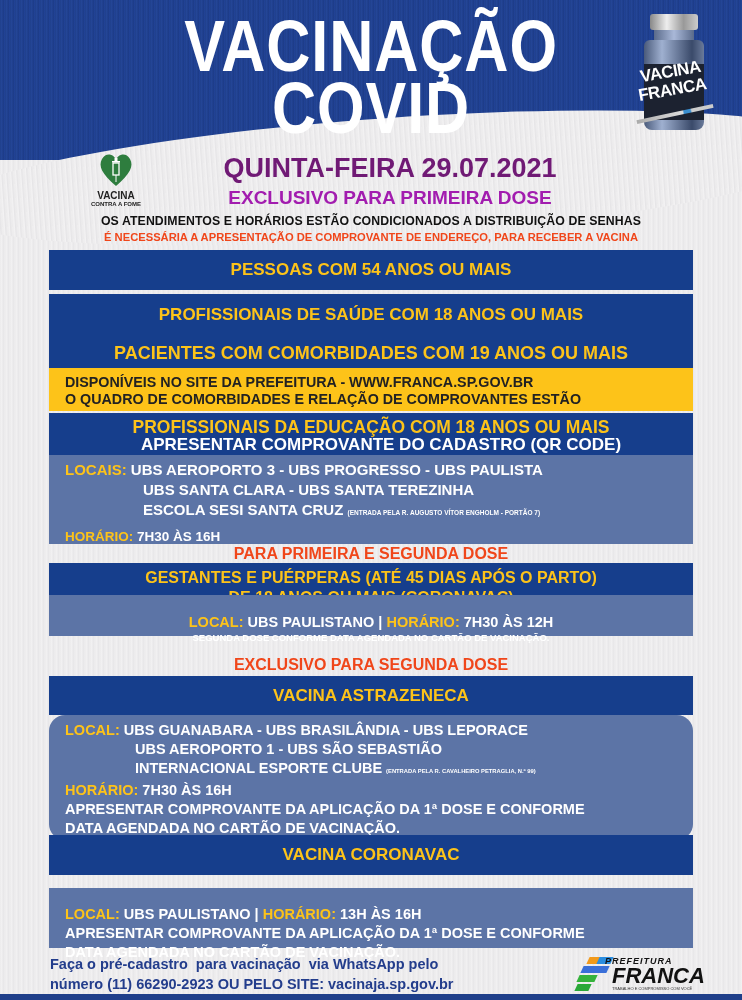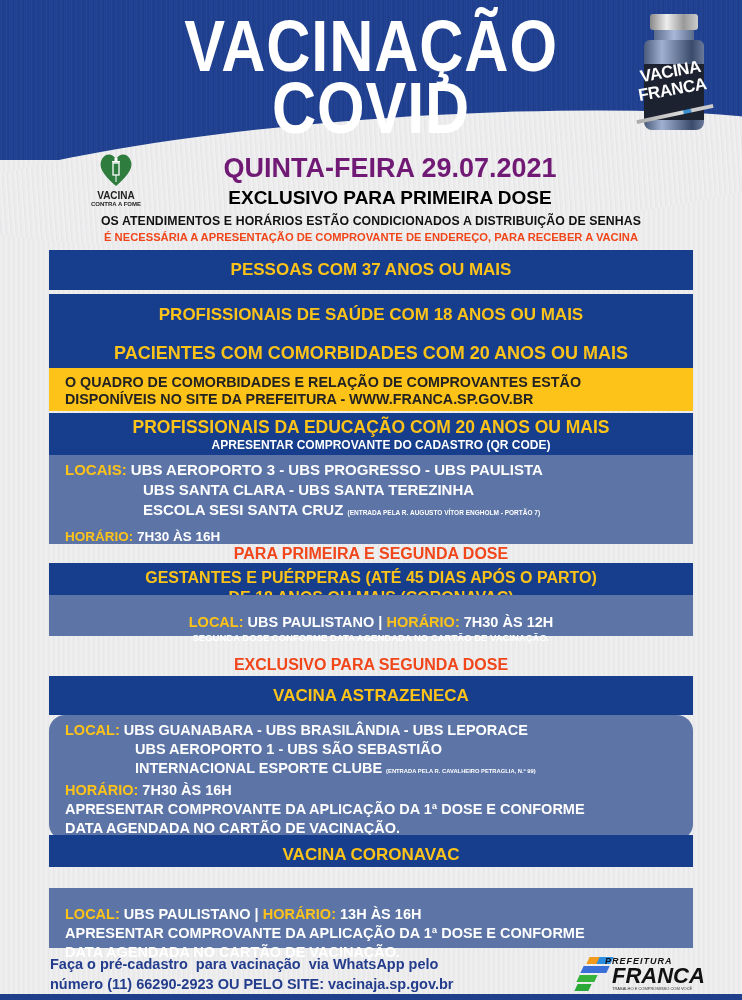--- a/index.html
+++ b/index.html
@@ -69,21 +69,21 @@
   }
   .heart-lbl1 { position: absolute; left: 0; top: 40px; width: 64px; font-size: 10px; font-weight: bold; color: #222; }
   .heart-lbl2 { position: absolute; left: 0; top: 51px; width: 64px; font-size: 6px; font-weight: bold; color: #222; }
 
   .date-title {
     position: absolute; left: 200px; top: 153px; width: 380px; text-align: center;
     font-size: 27px; font-weight: bold; color: #701a75;
   }
   .excl-first {
     position: absolute; left: 200px; top: 187px; width: 380px; text-align: center;
-    font-size: 19px; font-weight: bold; color: #000000;
+    font-size: 19px; font-weight: bold; color: #a21caf;
   }
   .notice1 {
     position: absolute; left: 0; top: 214px; width: 742px; text-align: center;
     font-size: 12.3px; font-weight: bold; color: #111; letter-spacing: 0.1px;
   }
   .notice2 {
     position: absolute; left: 0; top: 231px; width: 742px; text-align: center;
     font-size: 11.2px; font-weight: bold; color: #f0461a;
   }
 
@@ -151,35 +151,35 @@
   <div class="heart-lbl1">VACINA</div>
   <div class="heart-lbl2">CONTRA A FOME</div>
 </div>
 
 <div class="date-title">QUINTA-FEIRA 29.07.2021</div>
 <div class="excl-first">EXCLUSIVO PARA PRIMEIRA DOSE</div>
 <div class="notice1">OS ATENDIMENTOS E HORÁRIOS ESTÃO CONDICIONADOS A DISTRIBUIÇÃO DE SENHAS</div>
 <div class="notice2">É NECESSÁRIA A APRESENTAÇÃO DE COMPROVANTE DE ENDEREÇO, PARA RECEBER A VACINA</div>
 
 <div class="box" style="top:250px;height:40px;line-height:40px;font-size:17px;">
-  <span>PESSOAS COM 37 ANOS OU MAIS</span>
+  <span>PESSOAS COM 54 ANOS OU MAIS</span>
 </div>
 <div class="box" style="top:294px;height:56px;line-height:42px;font-size:17px;">
   <span>PROFISSIONAIS DE SAÚDE COM 18 ANOS OU MAIS</span>
 </div>
 <div class="box" style="top:338px;height:30px;line-height:30px;font-size:18px;">
-  <span>PACIENTES COM COMORBIDADES COM 20 ANOS OU MAIS</span>
+  <span>PACIENTES COM COMORBIDADES COM 19 ANOS OU MAIS</span>
 </div>
 <div class="yellow-box" style="top:368px;height:43px;padding:6px 0 0 16px;font-size:14.3px;line-height:17px;">
+  <div>DISPONÍVEIS NO SITE DA PREFEITURA - WWW.FRANCA.SP.GOV.BR</div>
   <div>O QUADRO DE COMORBIDADES E RELAÇÃO DE COMPROVANTES ESTÃO</div>
-  <div>DISPONÍVEIS NO SITE DA PREFEITURA - WWW.FRANCA.SP.GOV.BR</div>
 </div>
 <div class="box" style="top:413px;height:42px;padding-top:3px;">
-  <div style="font-size:17.5px;line-height:22px;">PROFISSIONAIS DA EDUCAÇÃO COM 20 ANOS OU MAIS</div>
-  <div style="font-size:12px;line-height:14px;color:#fff;margin-left:20px;">APRESENTAR COMPROVANTE DO CADASTRO (QR CODE)</div>
+  <div style="font-size:17.5px;line-height:22px;">PROFISSIONAIS DA EDUCAÇÃO COM 18 ANOS OU MAIS</div>
+  <div style="font-size:17px;line-height:14px;color:#fff;margin-left:20px;">APRESENTAR COMPROVANTE DO CADASTRO (QR CODE)</div>
 </div>
 <div class="sub" style="top:455px;height:89px;padding:5px 0 0 16px;font-size:15px;line-height:20px;">
   <div><span class="y">LOCAIS:</span> <span>UBS AEROPORTO 3 - UBS PROGRESSO - UBS PAULISTA</span></div>
   <div style="padding-left:78px;">UBS SANTA CLARA - UBS SANTA TEREZINHA</div>
   <div style="padding-left:78px;"><span>ESCOLA SESI SANTA CRUZ</span> <span class="small">(ENTRADA PELA R. AUGUSTO VÍTOR ENGHOLM - PORTÃO 7)</span></div>
   <div style="font-size:13.5px;margin-top:4px;"><span class="y">HORÁRIO:</span> <span>7H30 ÀS 16H</span></div>
 </div>
 
 <div class="sec-label" style="top:545px;">PARA PRIMEIRA E SEGUNDA DOSE</div>
 
@@ -205,21 +205,21 @@
 </div>
 <div class="sub" style="top:715px;height:125px;padding:6px 0 0 16px;font-size:14.5px;line-height:19px;border-radius:16px;">
   <div><span class="y">LOCAL:</span> <span>UBS GUANABARA - UBS BRASILÂNDIA - UBS LEPORACE</span></div>
   <div style="padding-left:70px;">UBS AEROPORTO 1 - UBS SÃO SEBASTIÃO</div>
   <div style="padding-left:70px;"><span>INTERNACIONAL ESPORTE CLUBE</span> <span class="small" style="font-size:5.8px;">(ENTRADA PELA R. CAVALHEIRO PETRAGLIA, N.º 99)</span></div>
   <div><span class="y">HORÁRIO:</span> <span>7H30 ÀS 16H</span></div>
   <div>APRESENTAR COMPROVANTE DA APLICAÇÃO DA 1ª DOSE E CONFORME</div>
   <div>DATA AGENDADA NO CARTÃO DE VACINAÇÃO.</div>
 </div>
 
-<div class="box" style="top:835px;height:32px;line-height:40px;font-size:17px;">
+<div class="box" style="top:835px;height:40px;line-height:40px;font-size:17px;">
   <span>VACINA CORONAVAC</span>
 </div>
 <div class="sub" style="top:888px;height:60px;padding:17px 0 0 16px;font-size:14.5px;line-height:19px;">
   <div>
     <span class="y">LOCAL:</span>
     <span>UBS PAULISTANO</span>
     <span>|</span>
     <span class="y">HORÁRIO:</span>
     <span>13H ÀS 16H</span>
   </div>

